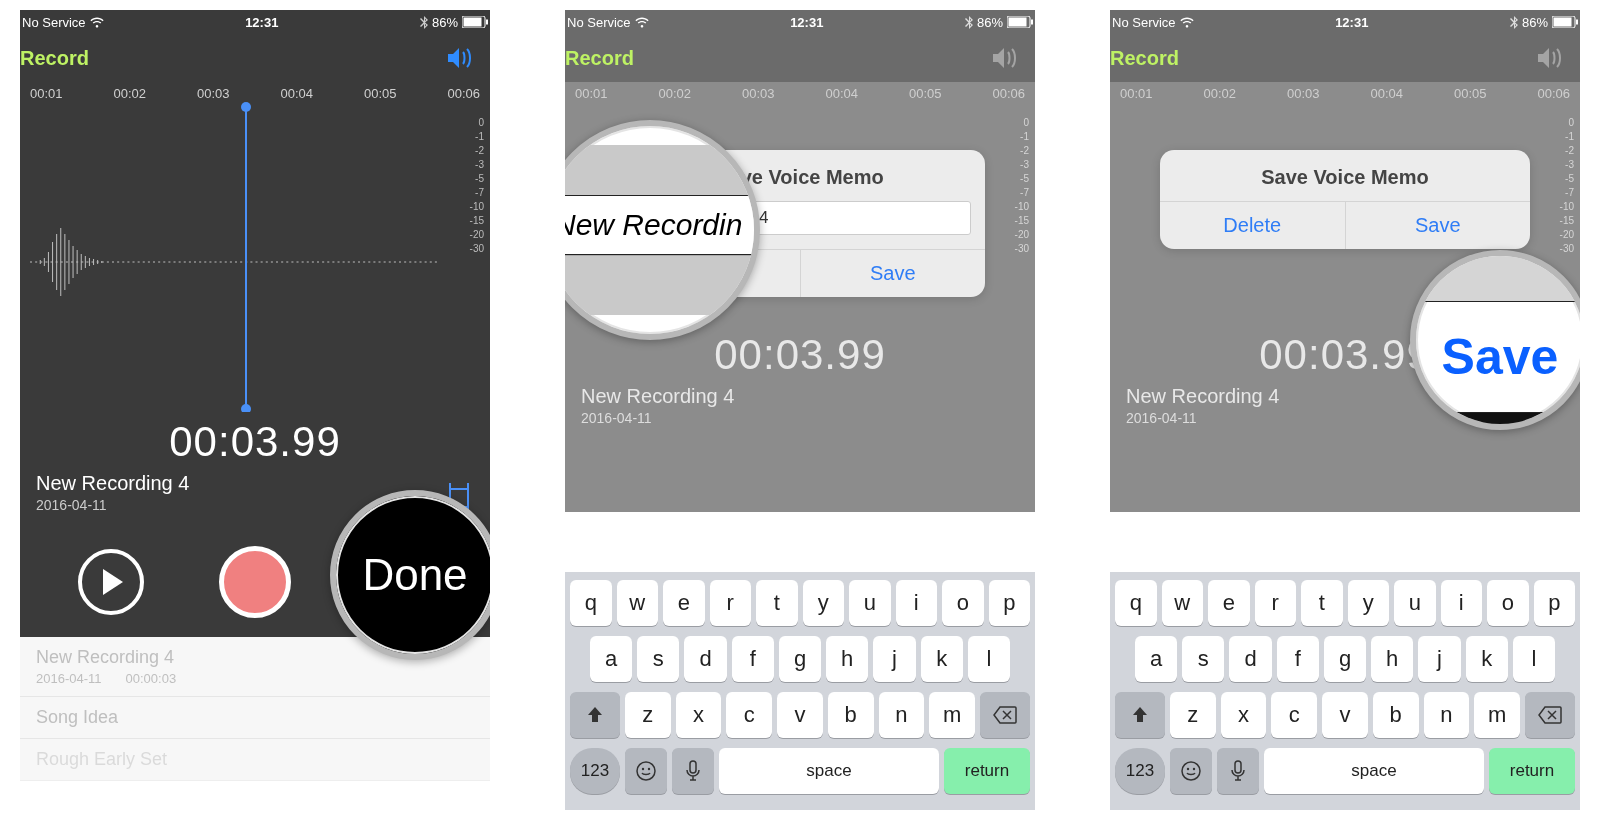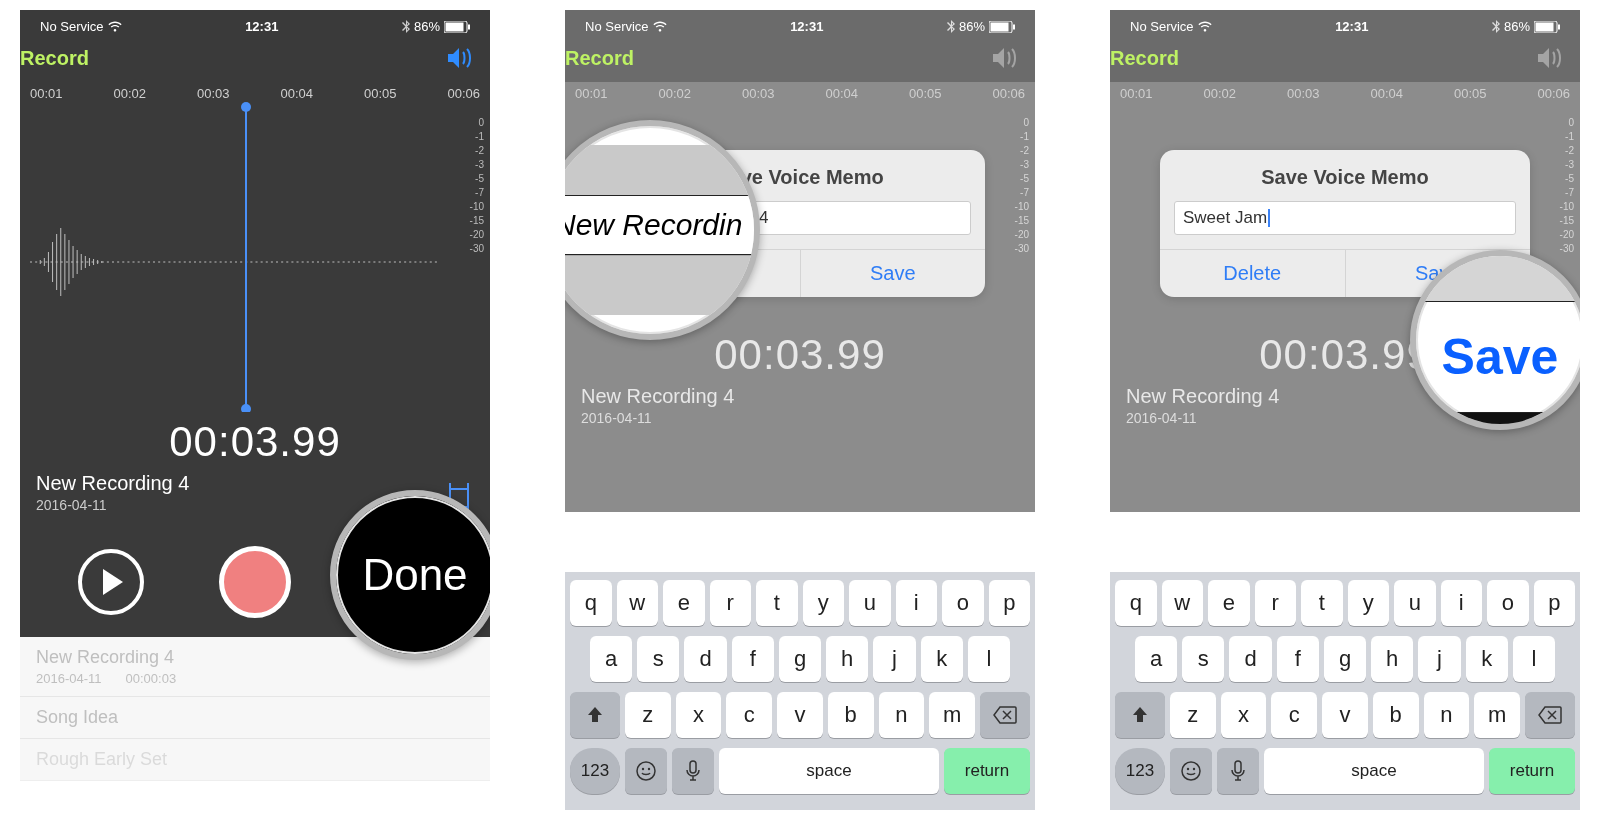--- a/index.html
+++ b/index.html
@@ -16,23 +16,23 @@
     width: 470px;
     height: 800px;
     position: relative;
     background: #fff;
     overflow: hidden;
   }
   
   .statusbar {
     height: 24px;
     display: flex;
-    align-items: flex-end;
+    align-items: center;
     justify-content: space-between;
-    padding: 0 20px;
+    padding: 0 2px;
     font-size: 13px;
     color: #fff;
     background: #6b6b6b;
   }
   .statusbar.dark { background: #3a3a3a; color: #fff; }
   .statusbar .sb-left, .statusbar .sb-right { display:flex; align-items:center; gap:4px; }
   .statusbar .sb-center { font-weight:600; }
   .wifi-icon, .bt-icon, .batt-icon { display:inline-flex; }
   
   .navbar {
@@ -568,24 +568,20 @@
         <div>-20</div>
         <div>-30</div>
     </div>
     <div class="bigtime">00:03.99</div>
     <div class="recname">New Recording 4</div>
     <div class="recdate">2016-04-11</div>
   </div>
 
   <div class="dialog">
     <div class="dialog-title">Save Voice Memo</div>
-    <div class="dialog-input">
-      <span>Sweet Jam</span>
-        <span class="cursor"></span>
-    </div>
     <div class="dialog-btns">
       <div>Delete</div>
       <div>Save</div>
     </div>
   </div>
 
   <div class="callout save">
     <div class="mag-top"></div>
     <div class="mag-save">Save</div>
     <div class="mag-bot"></div>

